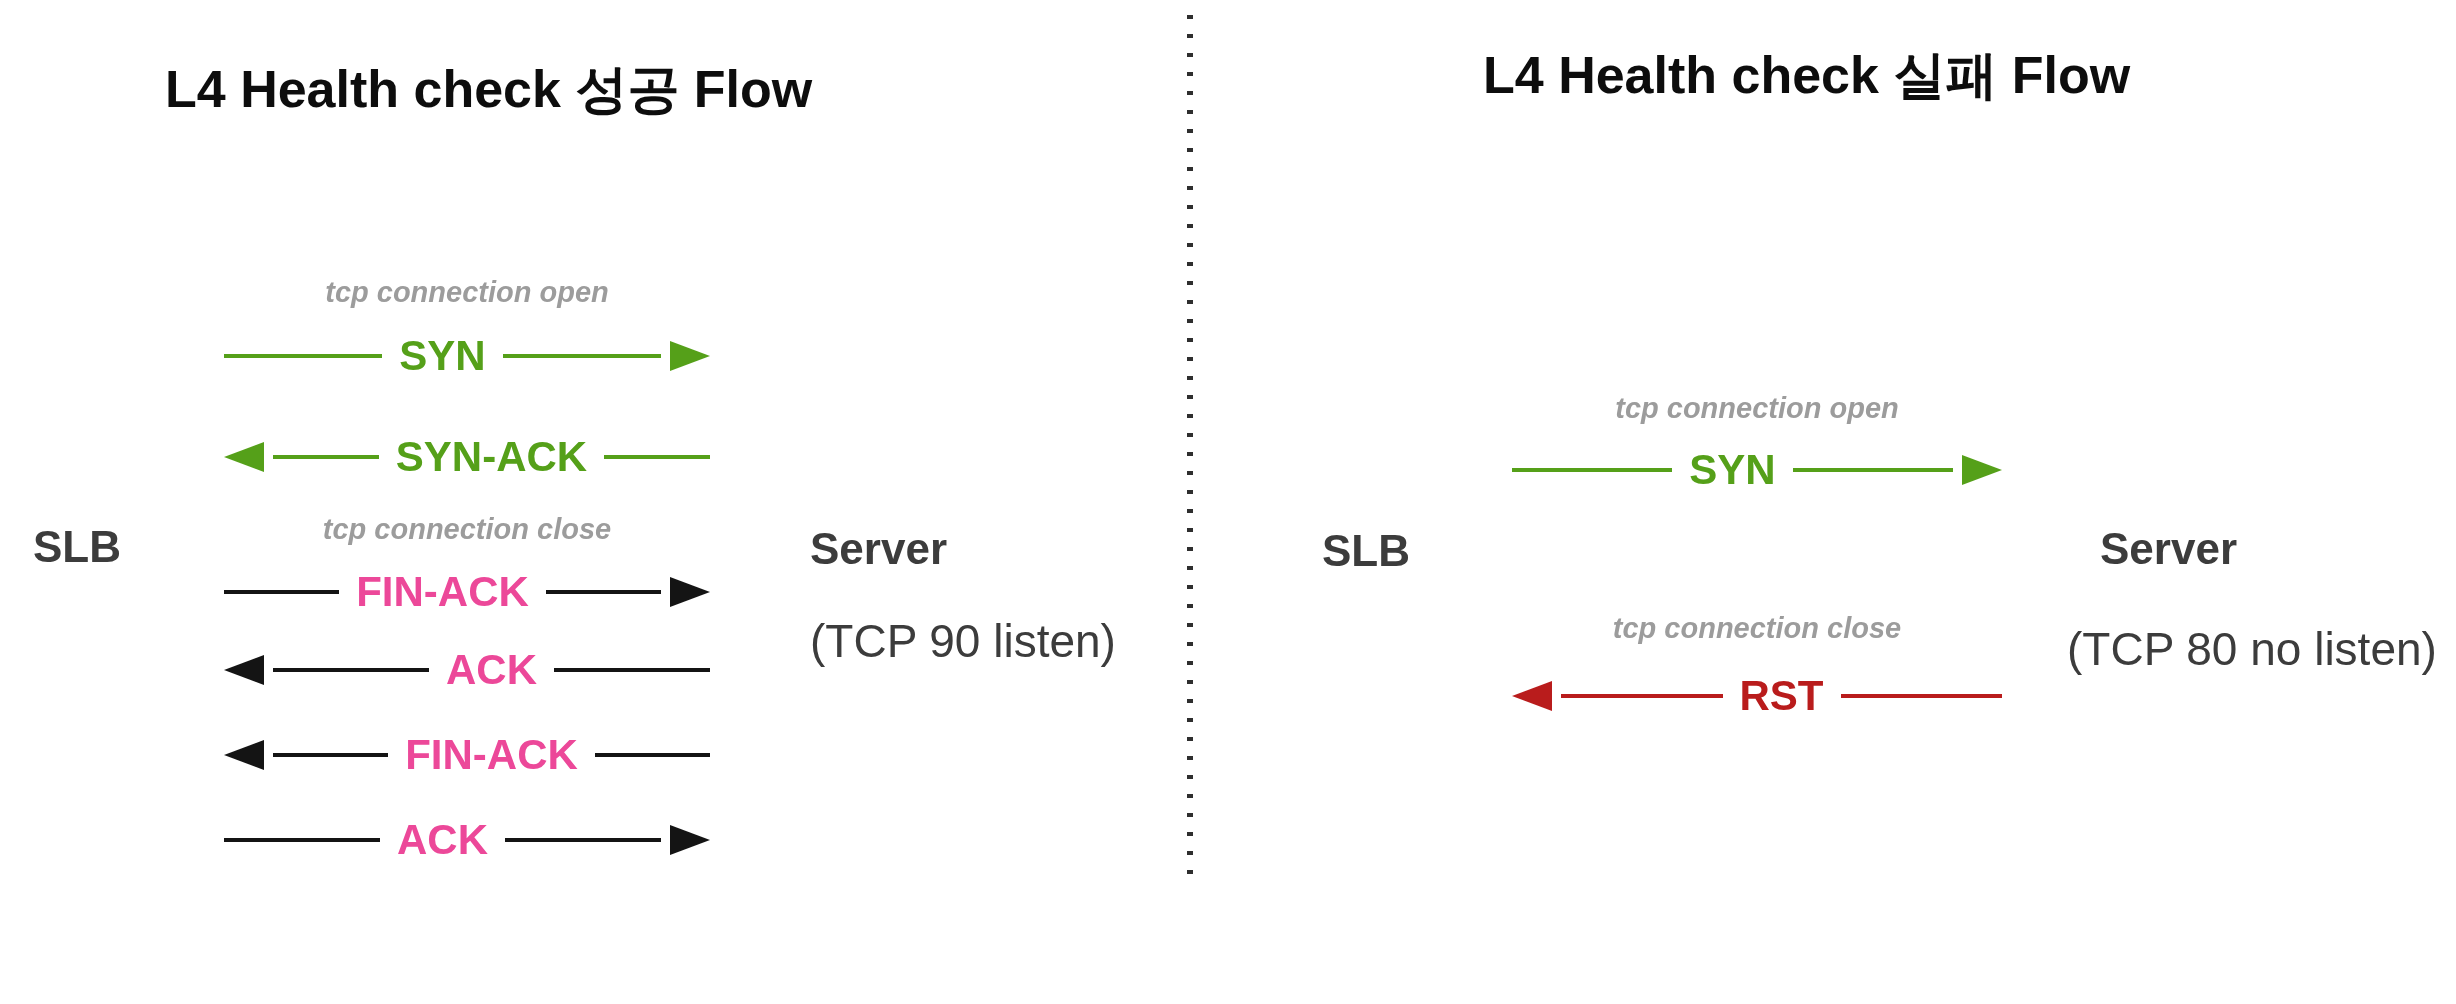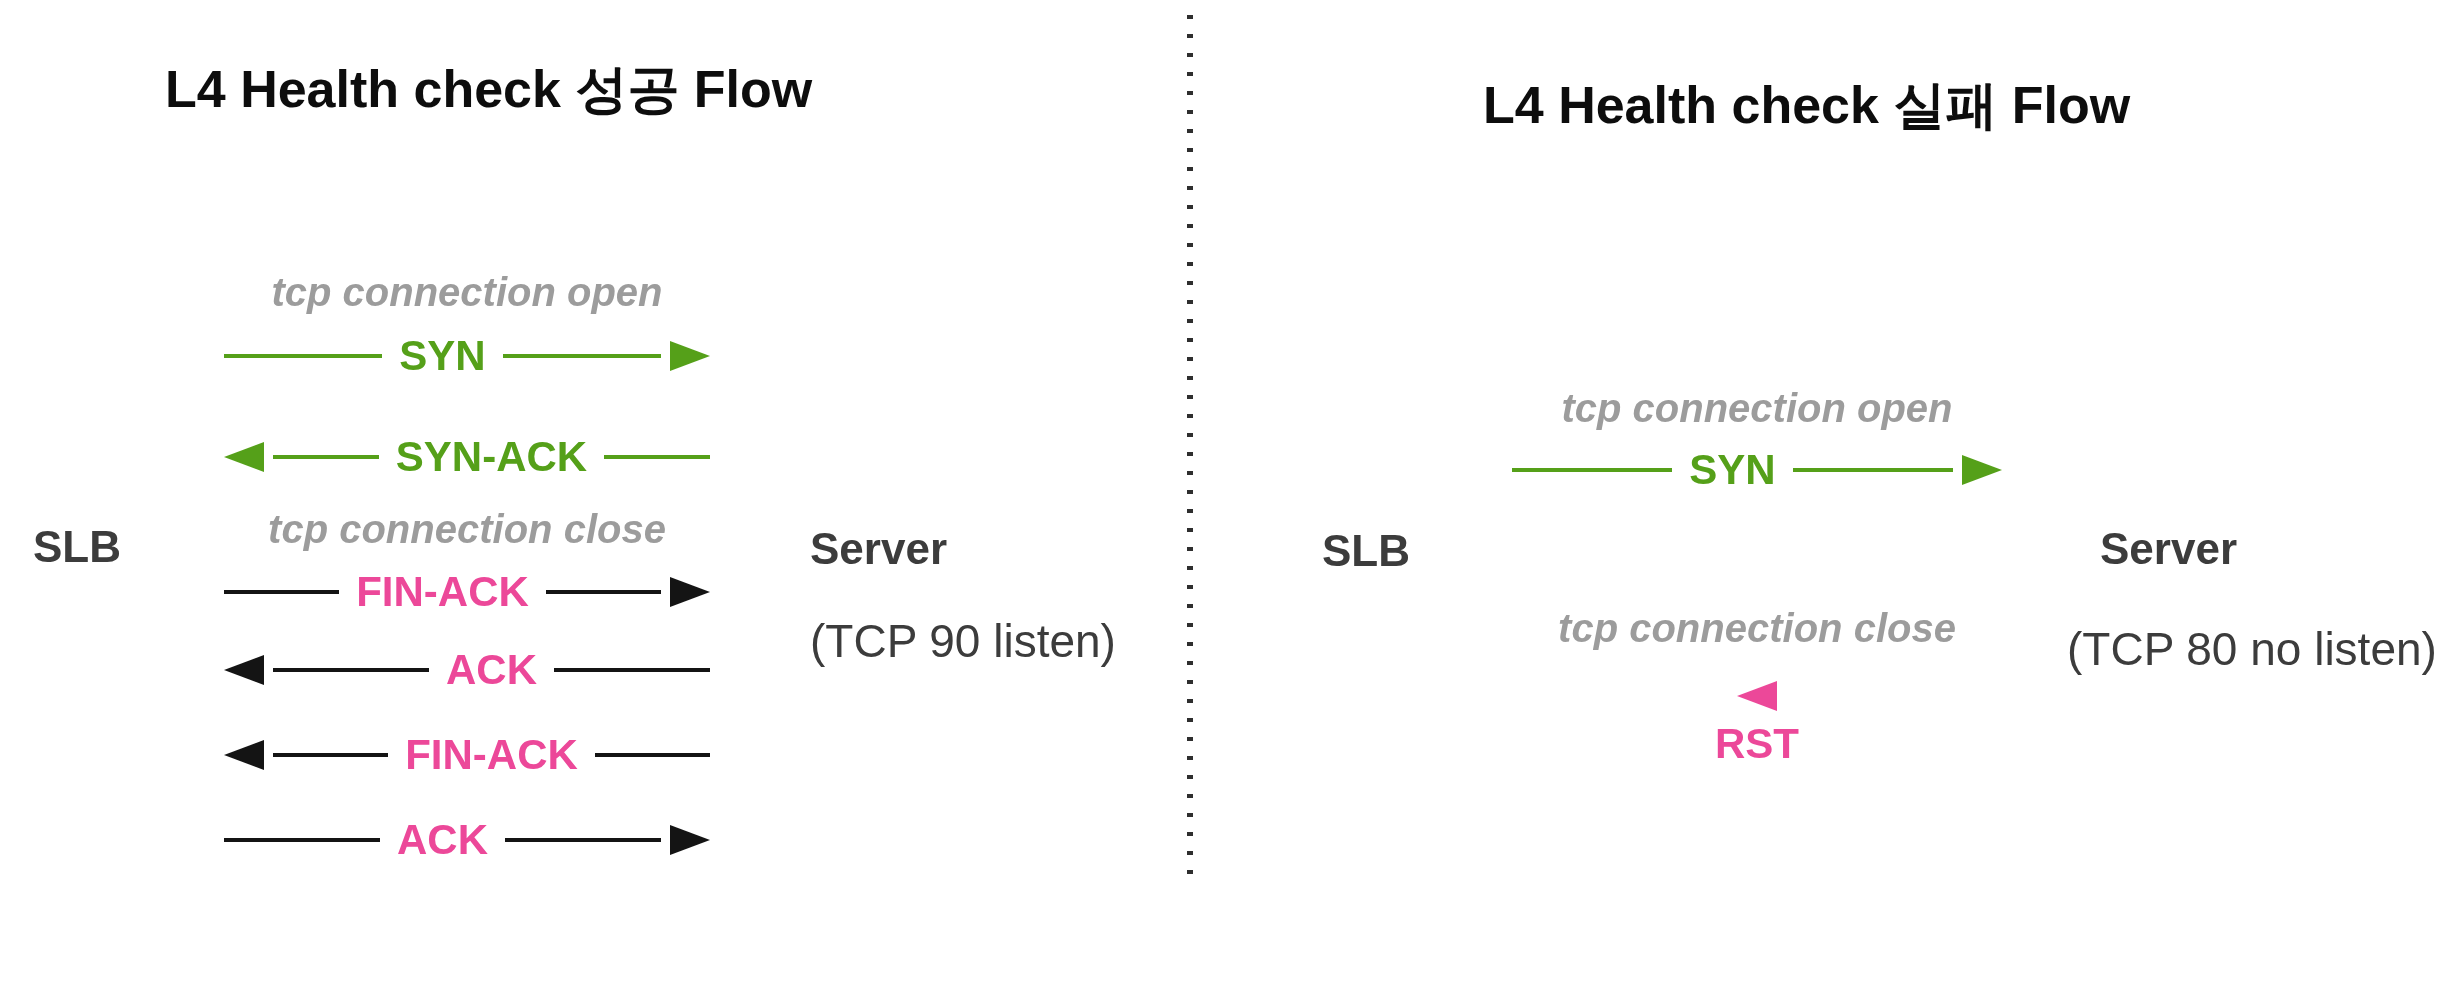--- a/index.html
+++ b/index.html
@@ -21,39 +21,39 @@
     line-height:1;white-space:nowrap;
   }
   .entity-note{
     position:absolute;
     font-size:46px;font-weight:normal;color:#3c3c3c;
     line-height:1;white-space:nowrap;
   }
   .flow-note{
     position:absolute;left:224px;width:486px;
     text-align:center;
-    font-style:italic;font-weight:bold;font-size:40px;
+    font-style:italic;font-weight:bold;font-size:29px;
     color:#9c9c9c;line-height:40px;white-space:nowrap;
   }
   .arrow{
     position:absolute;left:224px;width:486px;height:30px;
     display:flex;align-items:center;gap:9px;
   }
   .rp .flow-note{left:1512px;width:490px;}
   .rp .arrow{left:1512px;width:490px;}
   .seg{flex:1 1 0;height:4px;background:currentColor;}
   .head{width:0;height:0;flex:0 0 auto;}
   .head.hr{border-top:15px solid transparent;border-bottom:15px solid transparent;border-left:40px solid currentColor;}
   .head.hl{border-top:15px solid transparent;border-bottom:15px solid transparent;border-right:40px solid currentColor;}
   .alabel{
     flex:0 0 auto;padding:0 8px;
     font-weight:bold;font-size:42px;line-height:30px;white-space:nowrap;
   }
   .green{color:#55a019;}
-  .red{color:#ec4899;flex-direction:column;}
+  .red{color:#b91c1c;}
   .blk{color:#141414;}
   .blk .alabel{color:#ec4899;}
   #divider{
     position:absolute;left:1187px;top:15px;width:6px;height:972px;
     background:repeating-linear-gradient(to bottom,#2e2e2e 0px,#2e2e2e 4px,transparent 4px,transparent 19px);
   }
 </style>
 </head>
 <body>
 
@@ -109,21 +109,21 @@
     </div>
 
     <div class="entity" style="left:33px;top:525px;">SLB</div>
     <div class="entity" style="left:810px;top:527px;">Server</div>
     <div class="entity-note" style="left:810px;top:618px;">(TCP 90 listen)</div>
   </div>
 
   <div id="divider"></div>
 
   <div class="rp">
-    <div class="ptitle" style="left:1483px;top:78px;">L4 Health check 실패 Flow</div>
+    <div class="ptitle" style="left:1483px;top:48px;">L4 Health check 실패 Flow</div>
 
     <div class="flow-note" style="top:388px;">tcp connection open</div>
 
     <div class="arrow green" style="top:455px;">
       <span class="seg"></span>
         <span class="alabel">SYN</span>
         <span class="seg"></span>
         <span class="head hr"></span>
     </div>
 

